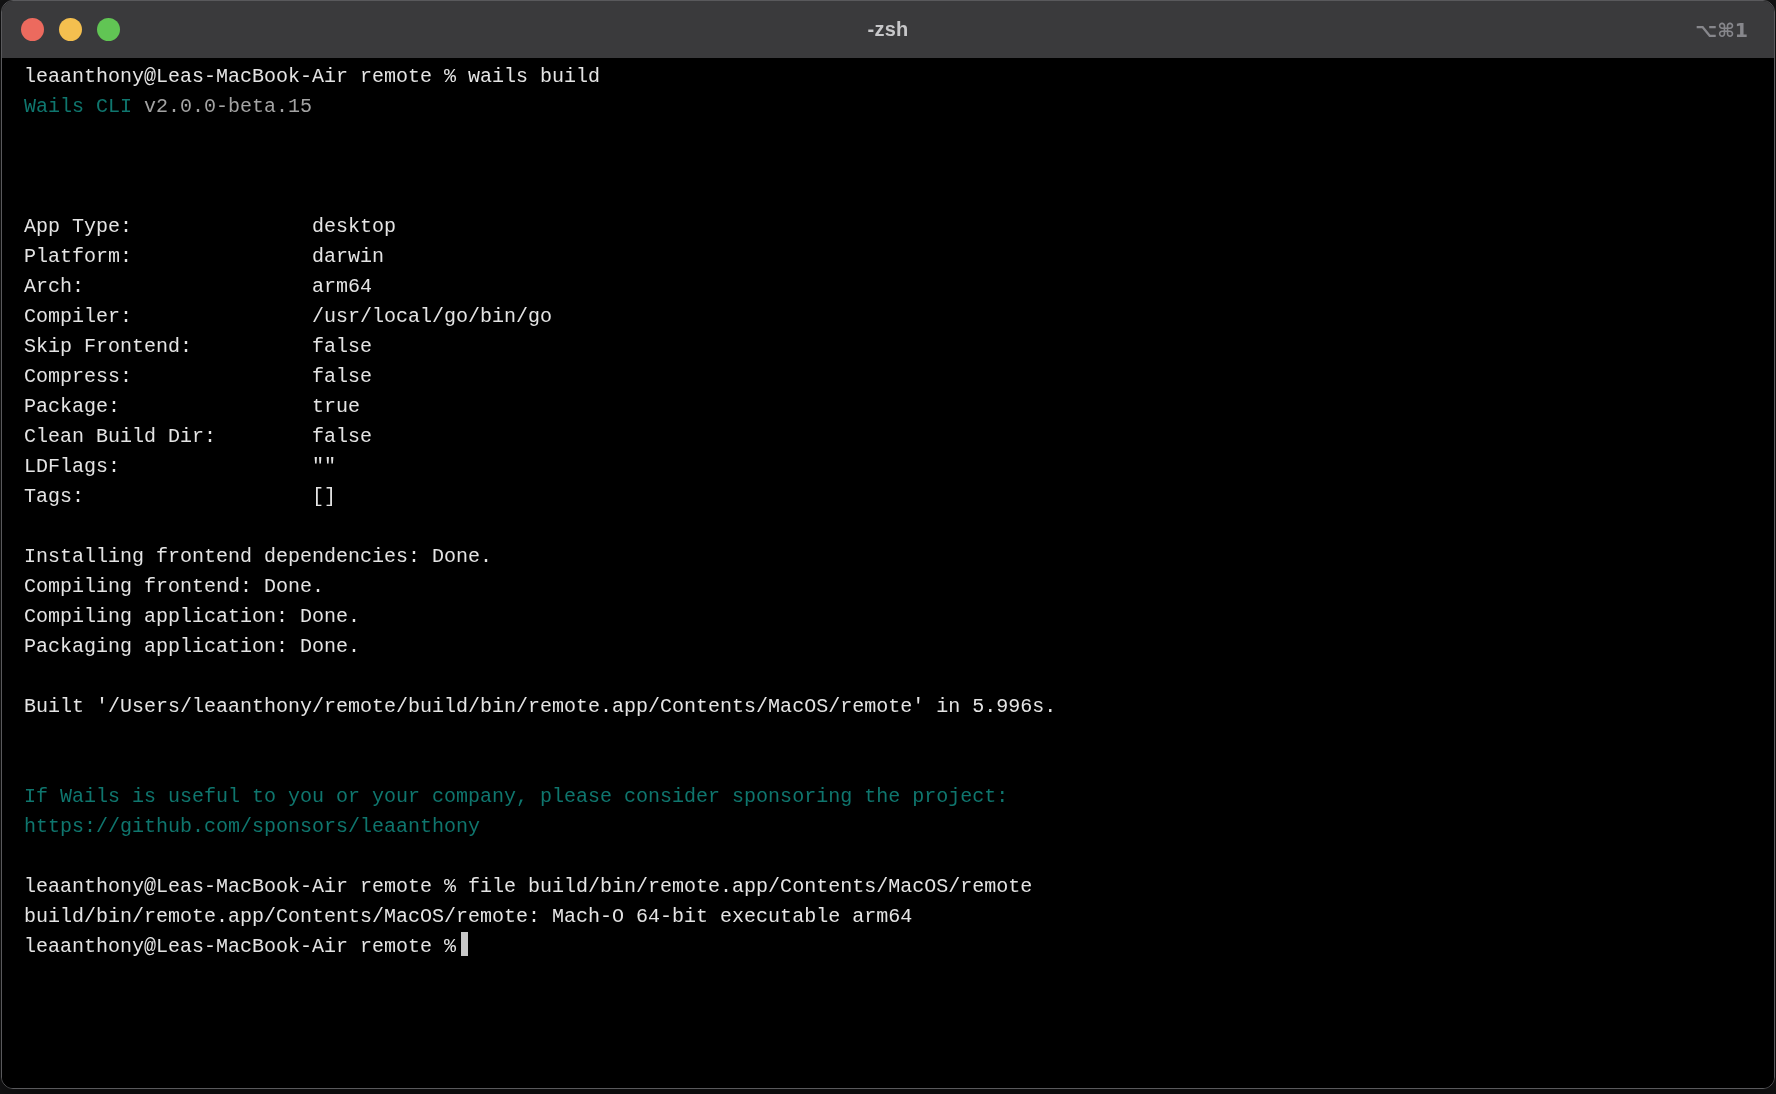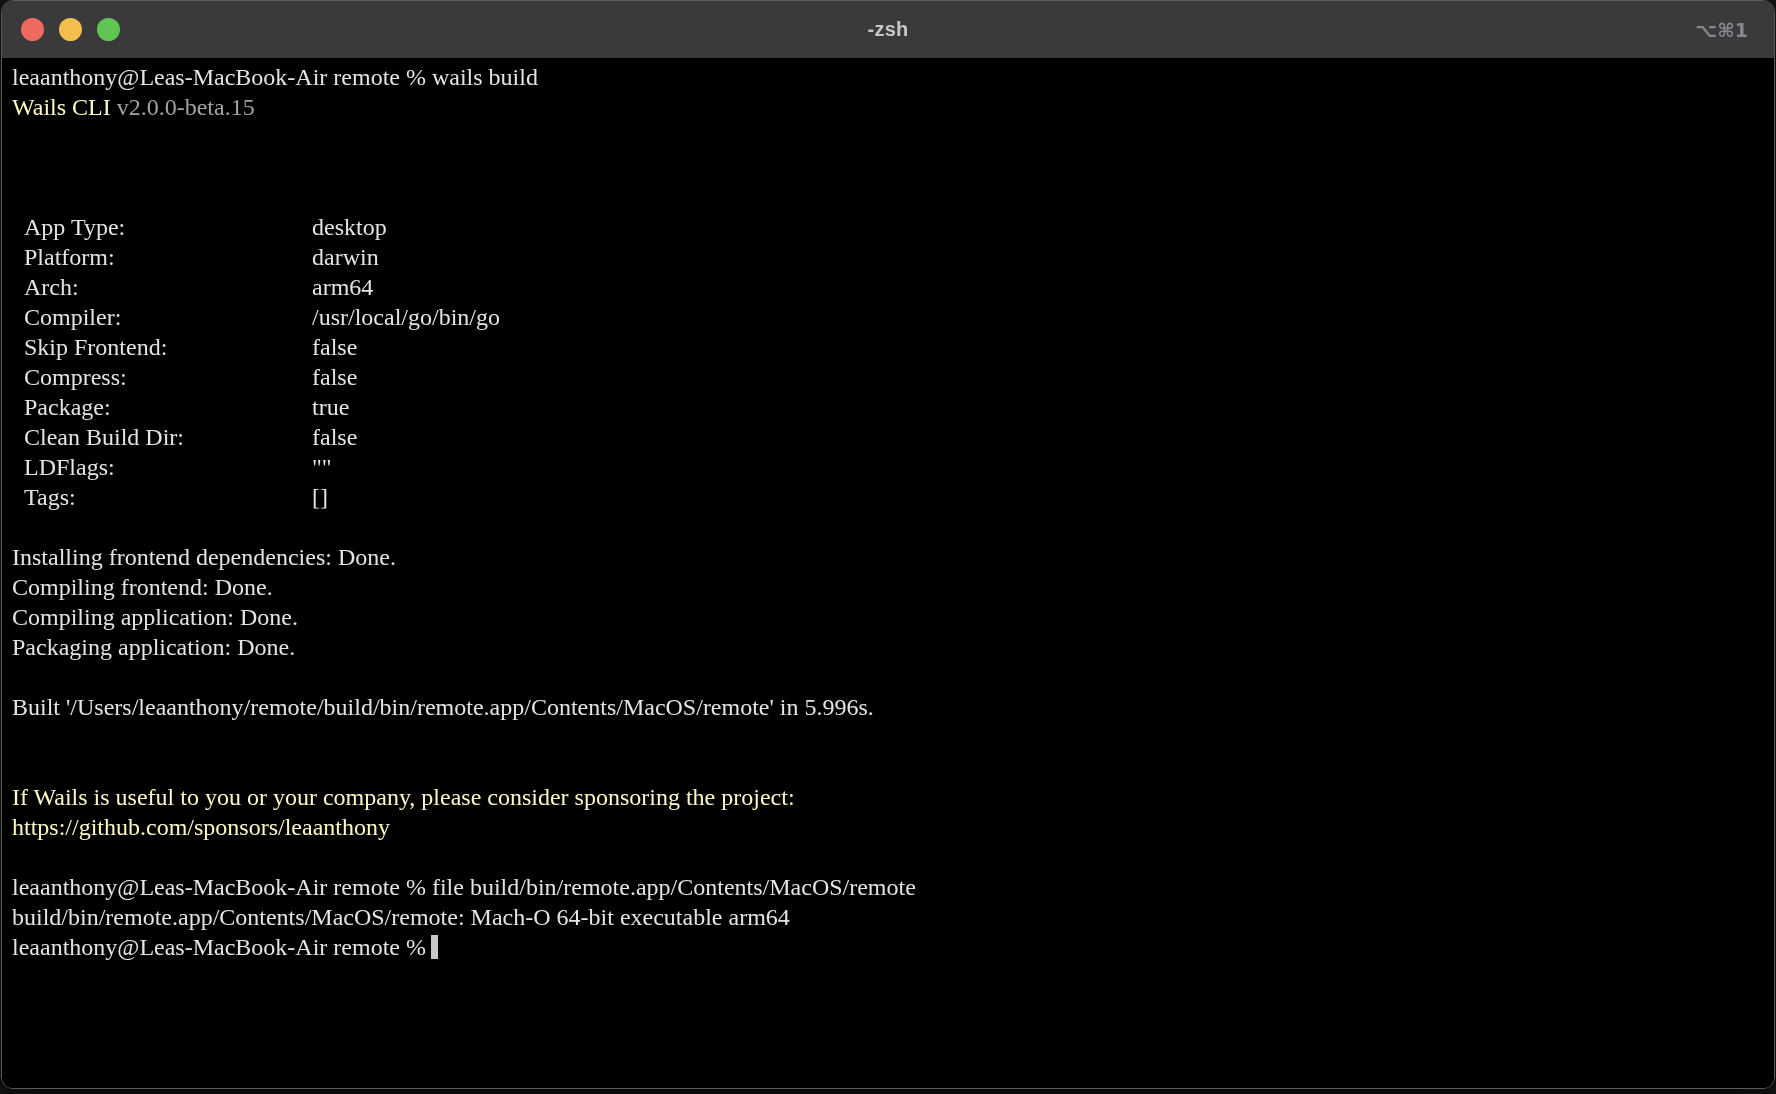--- a/index.html
+++ b/index.html
@@ -22,29 +22,29 @@
   .title{
     position:absolute;left:0;right:0;text-align:center;
     font-size:20px;font-weight:bold;color:#c7c7c9;letter-spacing:.2px;
   }
   .shortcut{
     position:absolute;right:26px;top:50%;transform:translateY(-50%);
     font-family:"DejaVu Sans",sans-serif;font-size:19px;font-weight:bold;color:#87878c;
   }
   .term{
     position:absolute;top:58px;left:0;right:0;bottom:0;background:#000;
-    padding:3px 10px;box-sizing:border-box;
-    font-family:Liberation Serif, serif;
-    font-size:24px;line-height:30px;white-space:pre;color:#e4e4e4;
+    padding:3px 22px;box-sizing:border-box;
+    font-family:Liberation Mono, monospace;
+    font-size:20px;line-height:30px;white-space:pre;color:#e4e4e4;
     cursor:text;
   }
   .line{height:30px;}
-  .kv-label{display:inline-block;width:24ch;margin-left:12px;}
+  .kv-label{display:inline-block;width:24ch;}
   .c-default{color:#e4e4e4;}
-  .c-yellow{color:#fef9c3;}
+  .c-yellow{color:#0f766e;}
   .c-red{color:#a3a3a3;}
   .cursor{
     display:inline-block;width:0.62ch;height:24px;background:#c8c8c8;
     vertical-align:-4px;margin-left:0.4ch;
   }
 </style>
 </head>
 <body>
 
 <div class="page">

